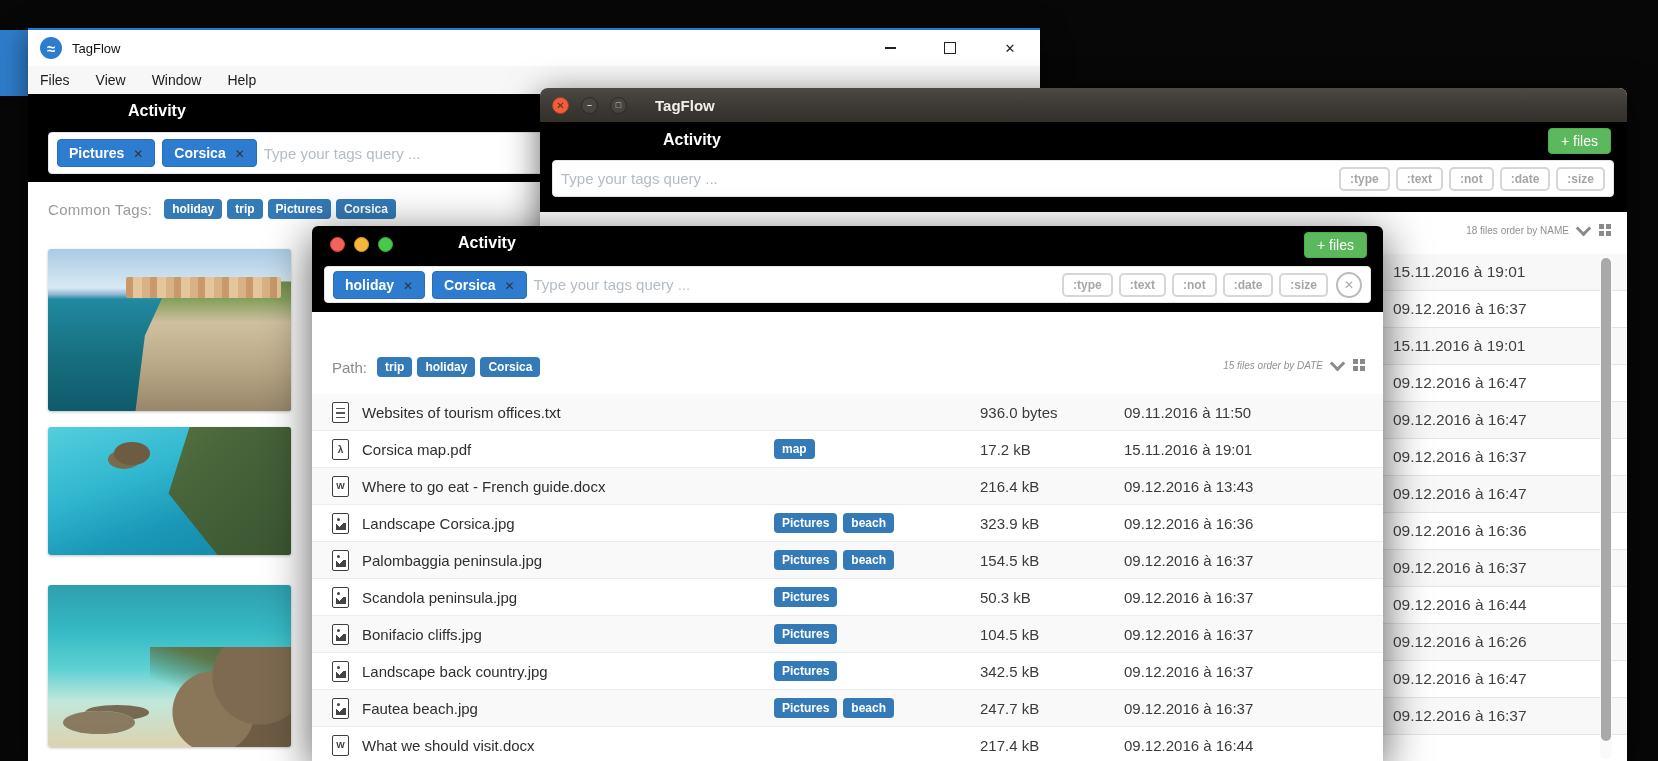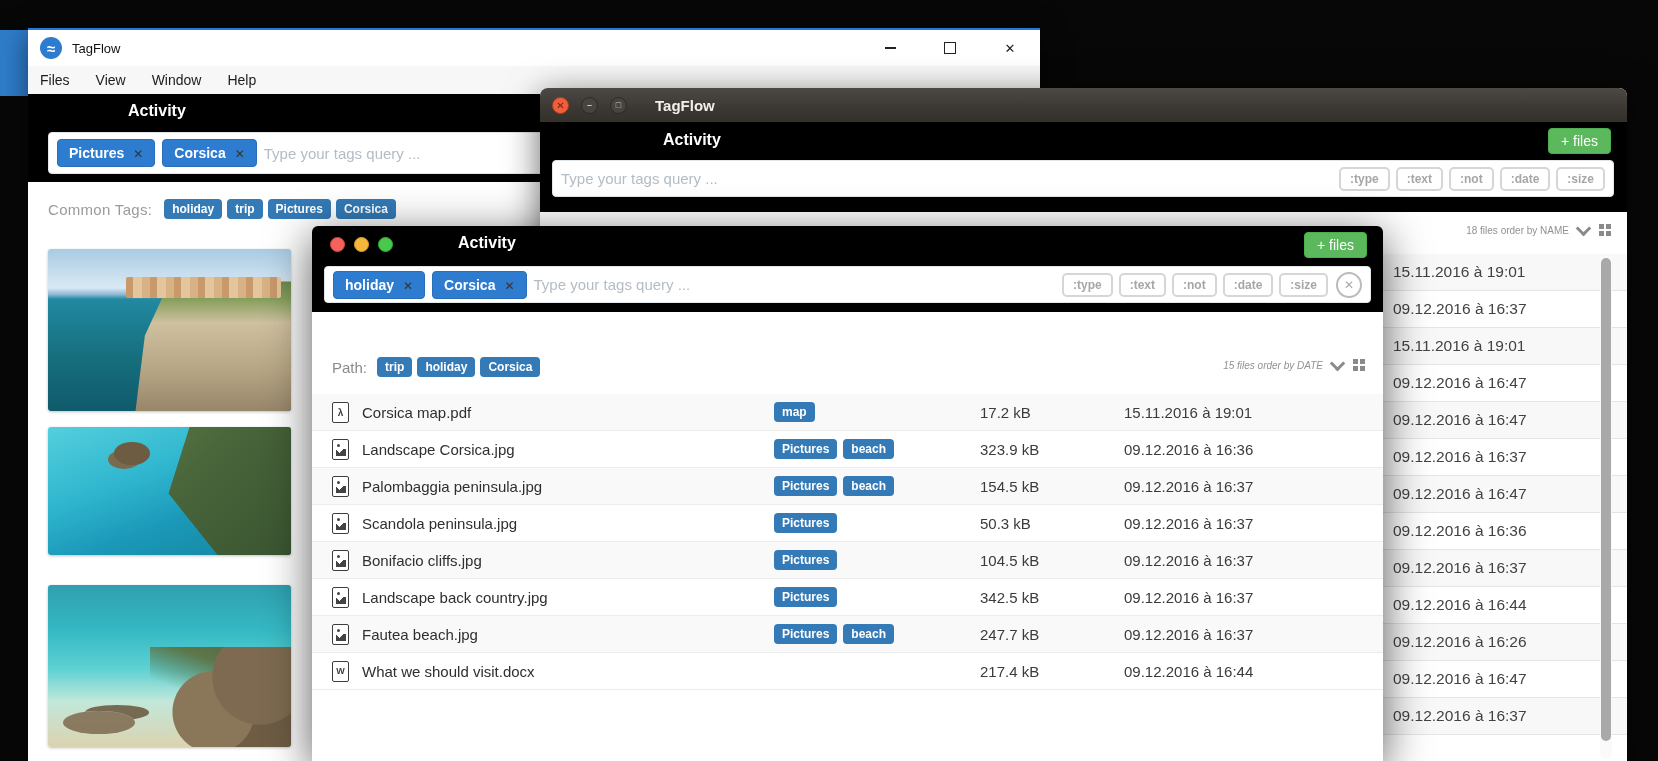--- a/index.html
+++ b/index.html
@@ -352,31 +352,45 @@
         <span class="chip chip-sm">Corsica</span>
 
     </div>
     <div class="sortrow">
       <span class="sorttxt">15 files order by DATE</span>
       <span class="chev"></span>
       <span class="gridico"></span>
     </div>
     <div class="filelist">
 
+        <div class="frow">
+          <span class="fi fi-txt"></span>
+          <span class="fname">Websites of tourism offices.txt</span>
+          <span class="row-tags"></span>
+          <span class="fsize">936.0 bytes</span>
+          <span class="fdate">09.11.2016 à 11:50</span>
+        </div>
 
         <div class="frow">
           <span class="fi fi-pdf"></span>
           <span class="fname">Corsica map.pdf</span>
           <span class="row-tags">
             <span class="chip chip-sm">map</span>
           </span>
           <span class="fsize">17.2 kB</span>
           <span class="fdate">15.11.2016 à 19:01</span>
         </div>
 
+        <div class="frow">
+          <span class="fi fi-docx"></span>
+          <span class="fname">Where to go eat - French guide.docx</span>
+          <span class="row-tags"></span>
+          <span class="fsize">216.4 kB</span>
+          <span class="fdate">09.12.2016 à 13:43</span>
+        </div>
 
         <div class="frow">
           <span class="fi fi-jpg"></span>
           <span class="fname">Landscape Corsica.jpg</span>
           <span class="row-tags">
             <span class="chip chip-sm">Pictures</span>
             <span class="chip chip-sm">beach</span>
           </span>
           <span class="fsize">323.9 kB</span>
           <span class="fdate">09.12.2016 à 16:36</span>

